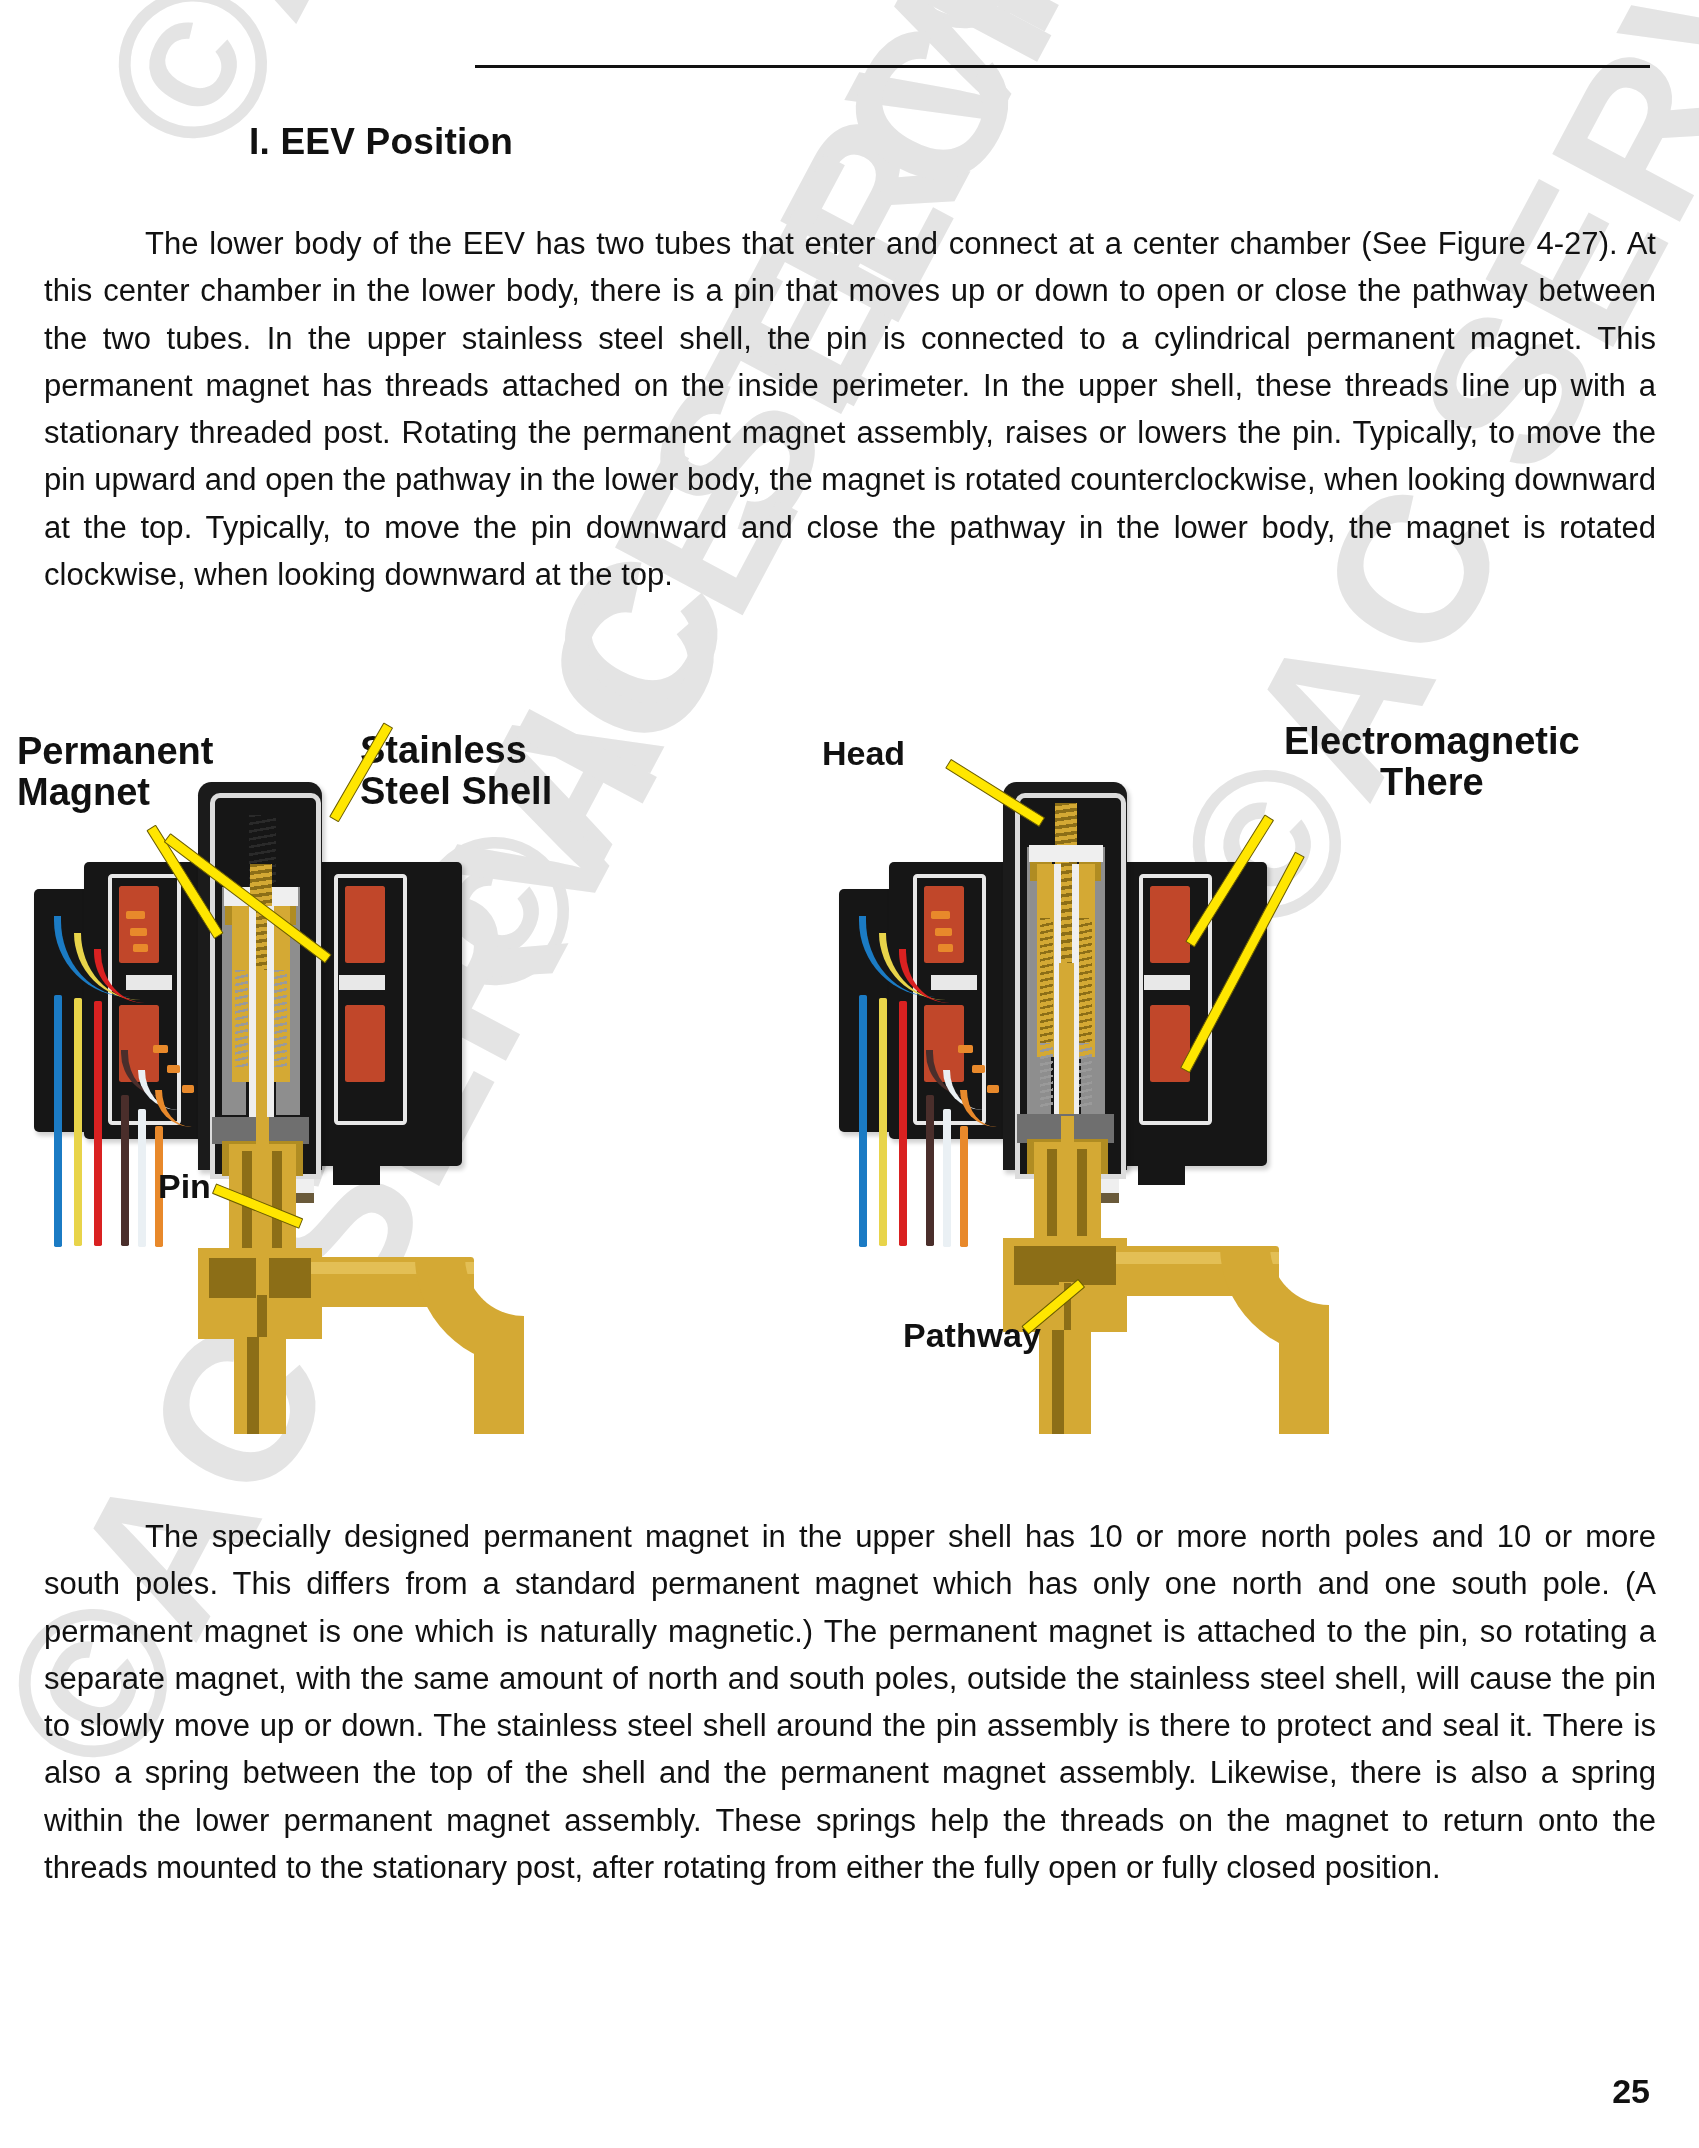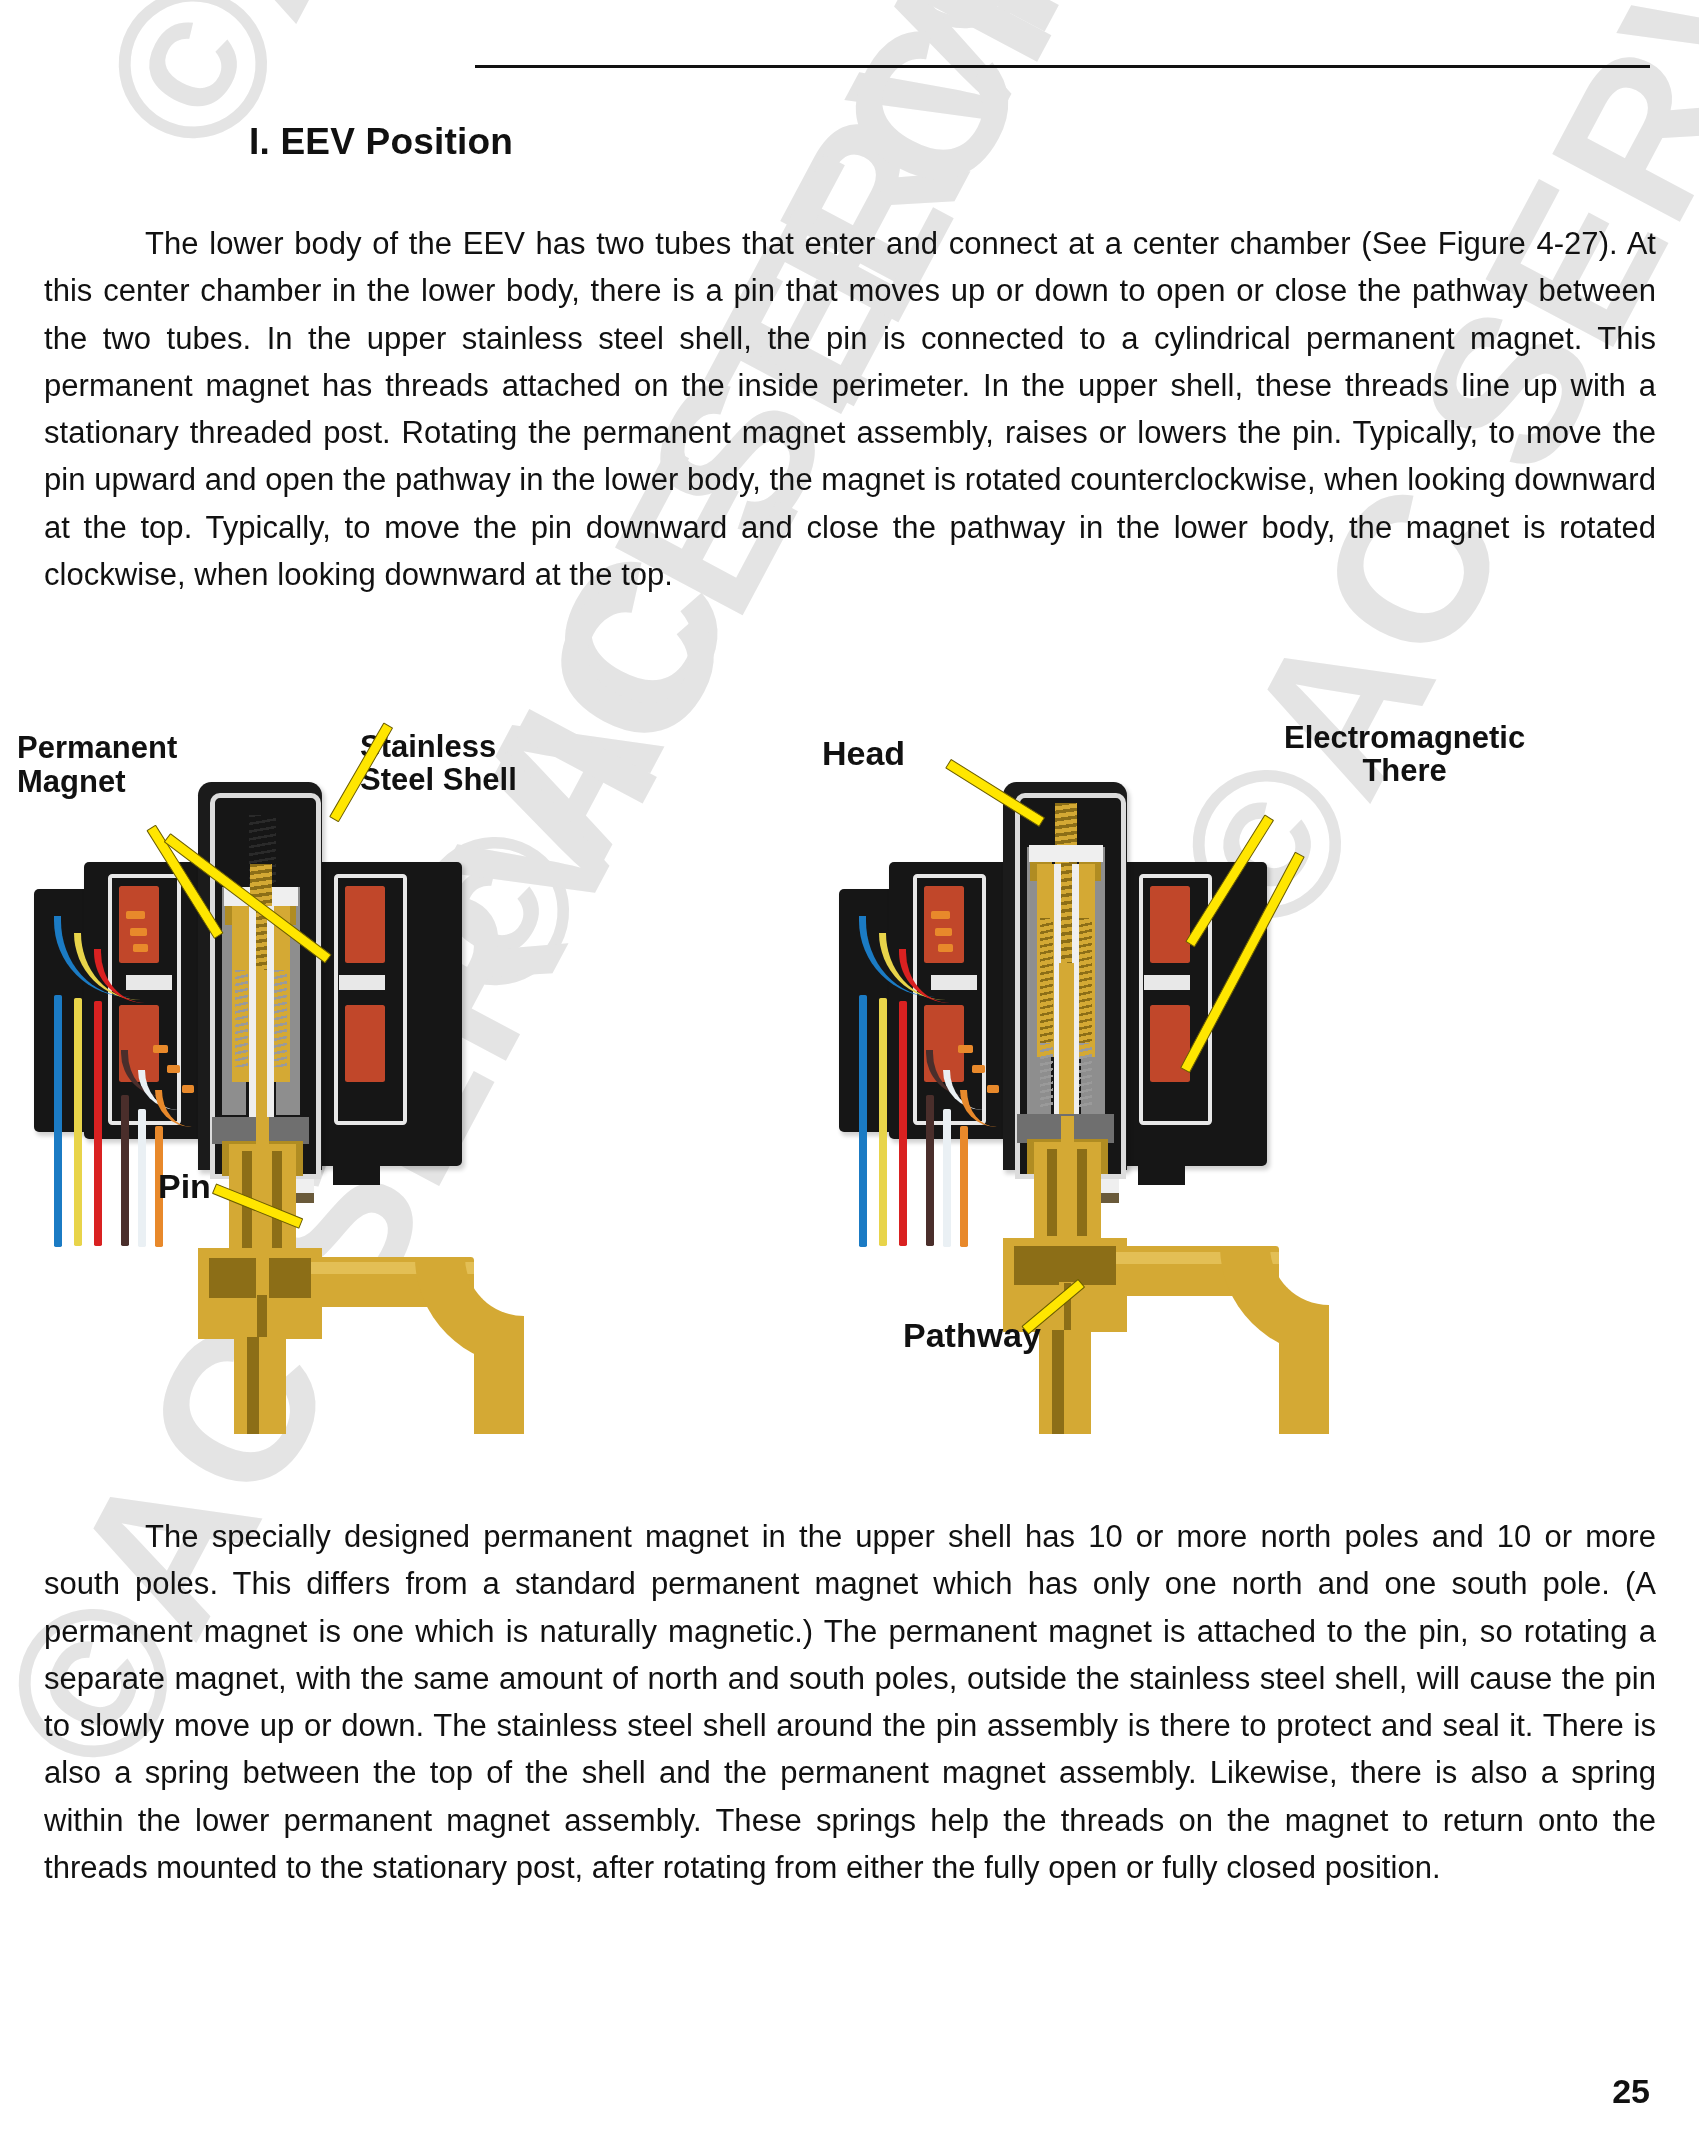--- a/index.html
+++ b/index.html
@@ -91,21 +91,21 @@
     font-size:28px;
     color:#111;
   }
 
   .valve{position:absolute;top:0;width:839px;height:696px;}
   #valve-left{left:34px;}
   #valve-right{left:839px;}
 
   .lbl{
     position:absolute;
-    font-size:31px;
+    font-size:38px;
     font-weight:bold;
     line-height:1.08;
     color:#111;
     white-space:pre-line;
   }
   .lead{
     position:absolute;
     background:#FFE600;
     border:1.7px solid #6b5d00;
     transform-origin:left center;

